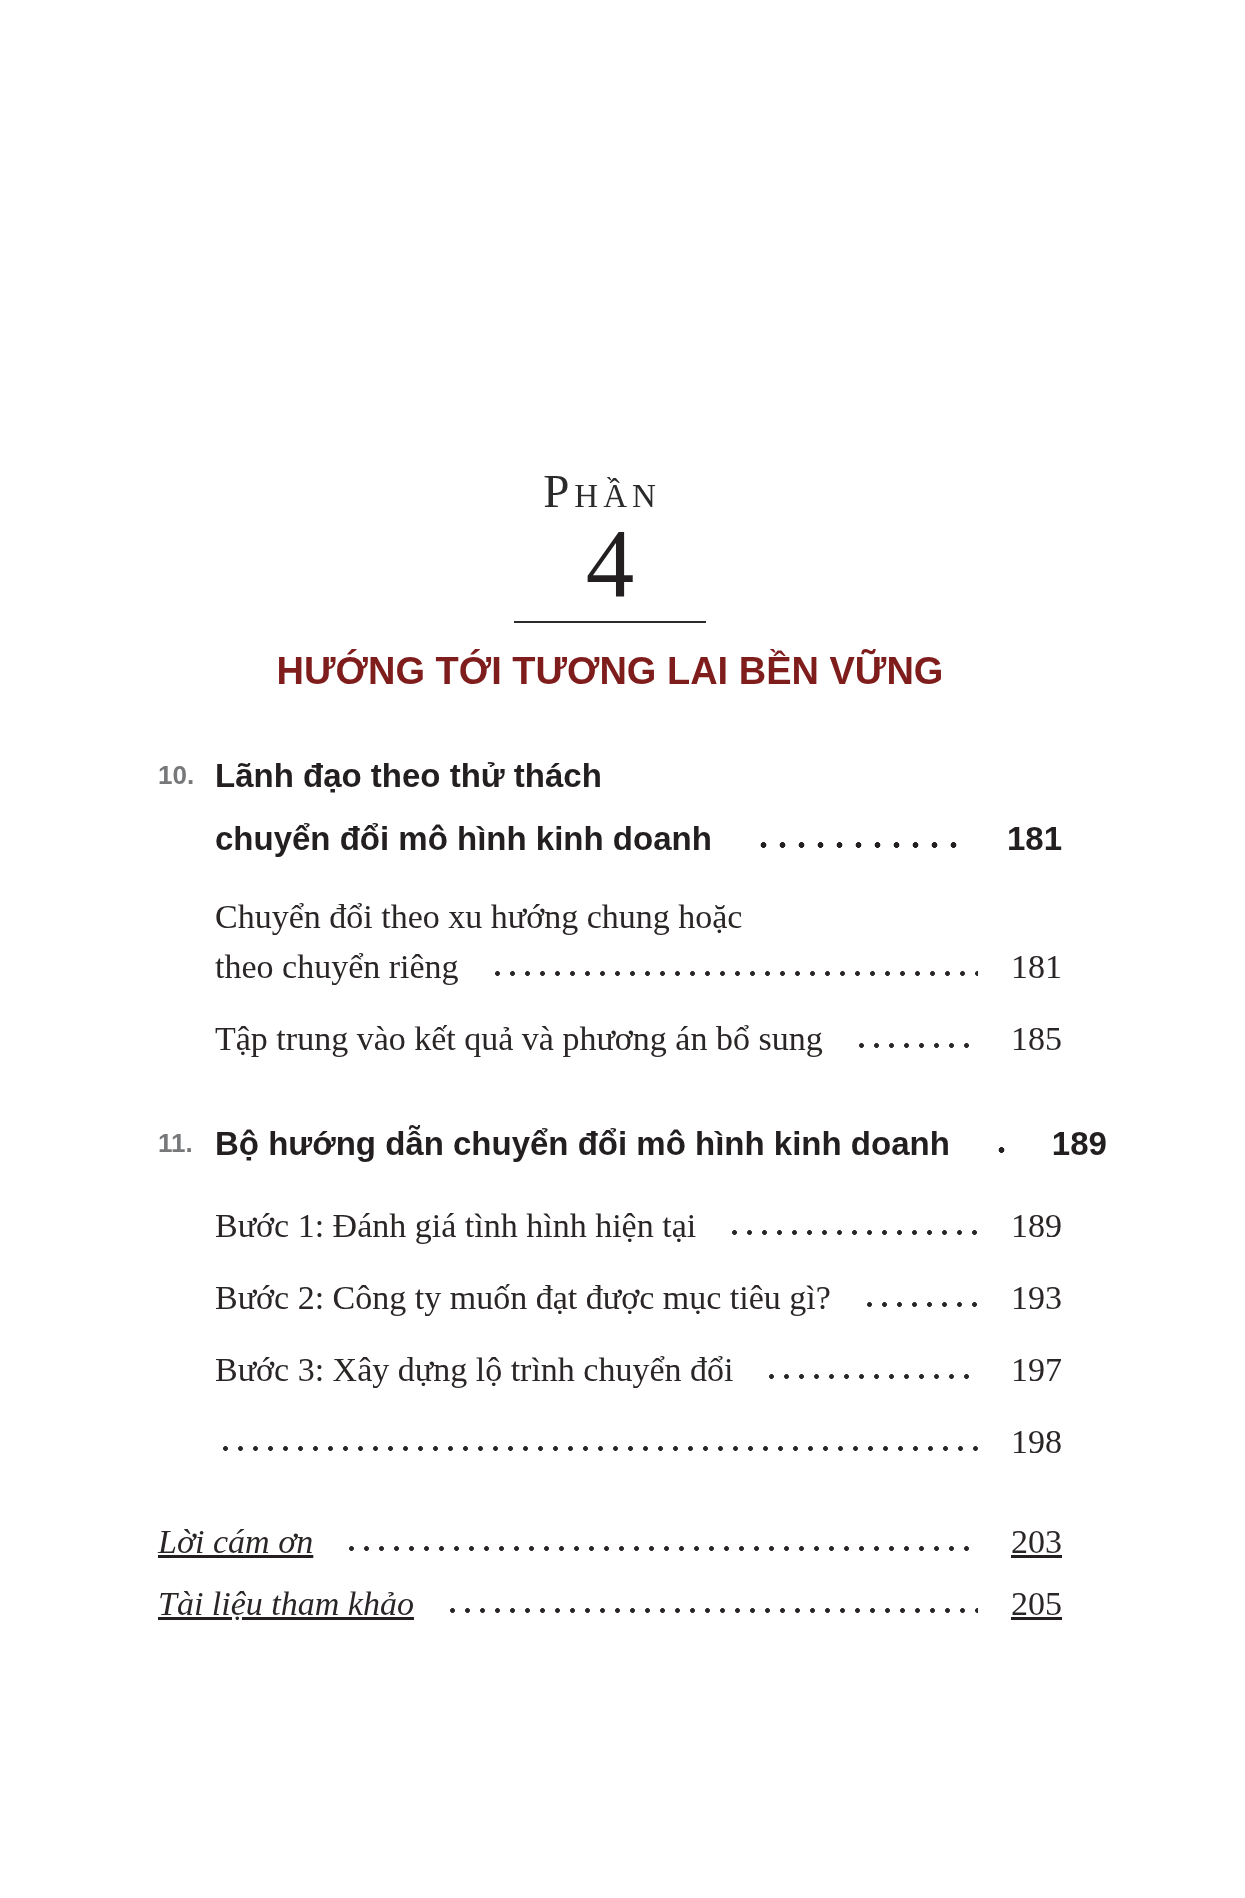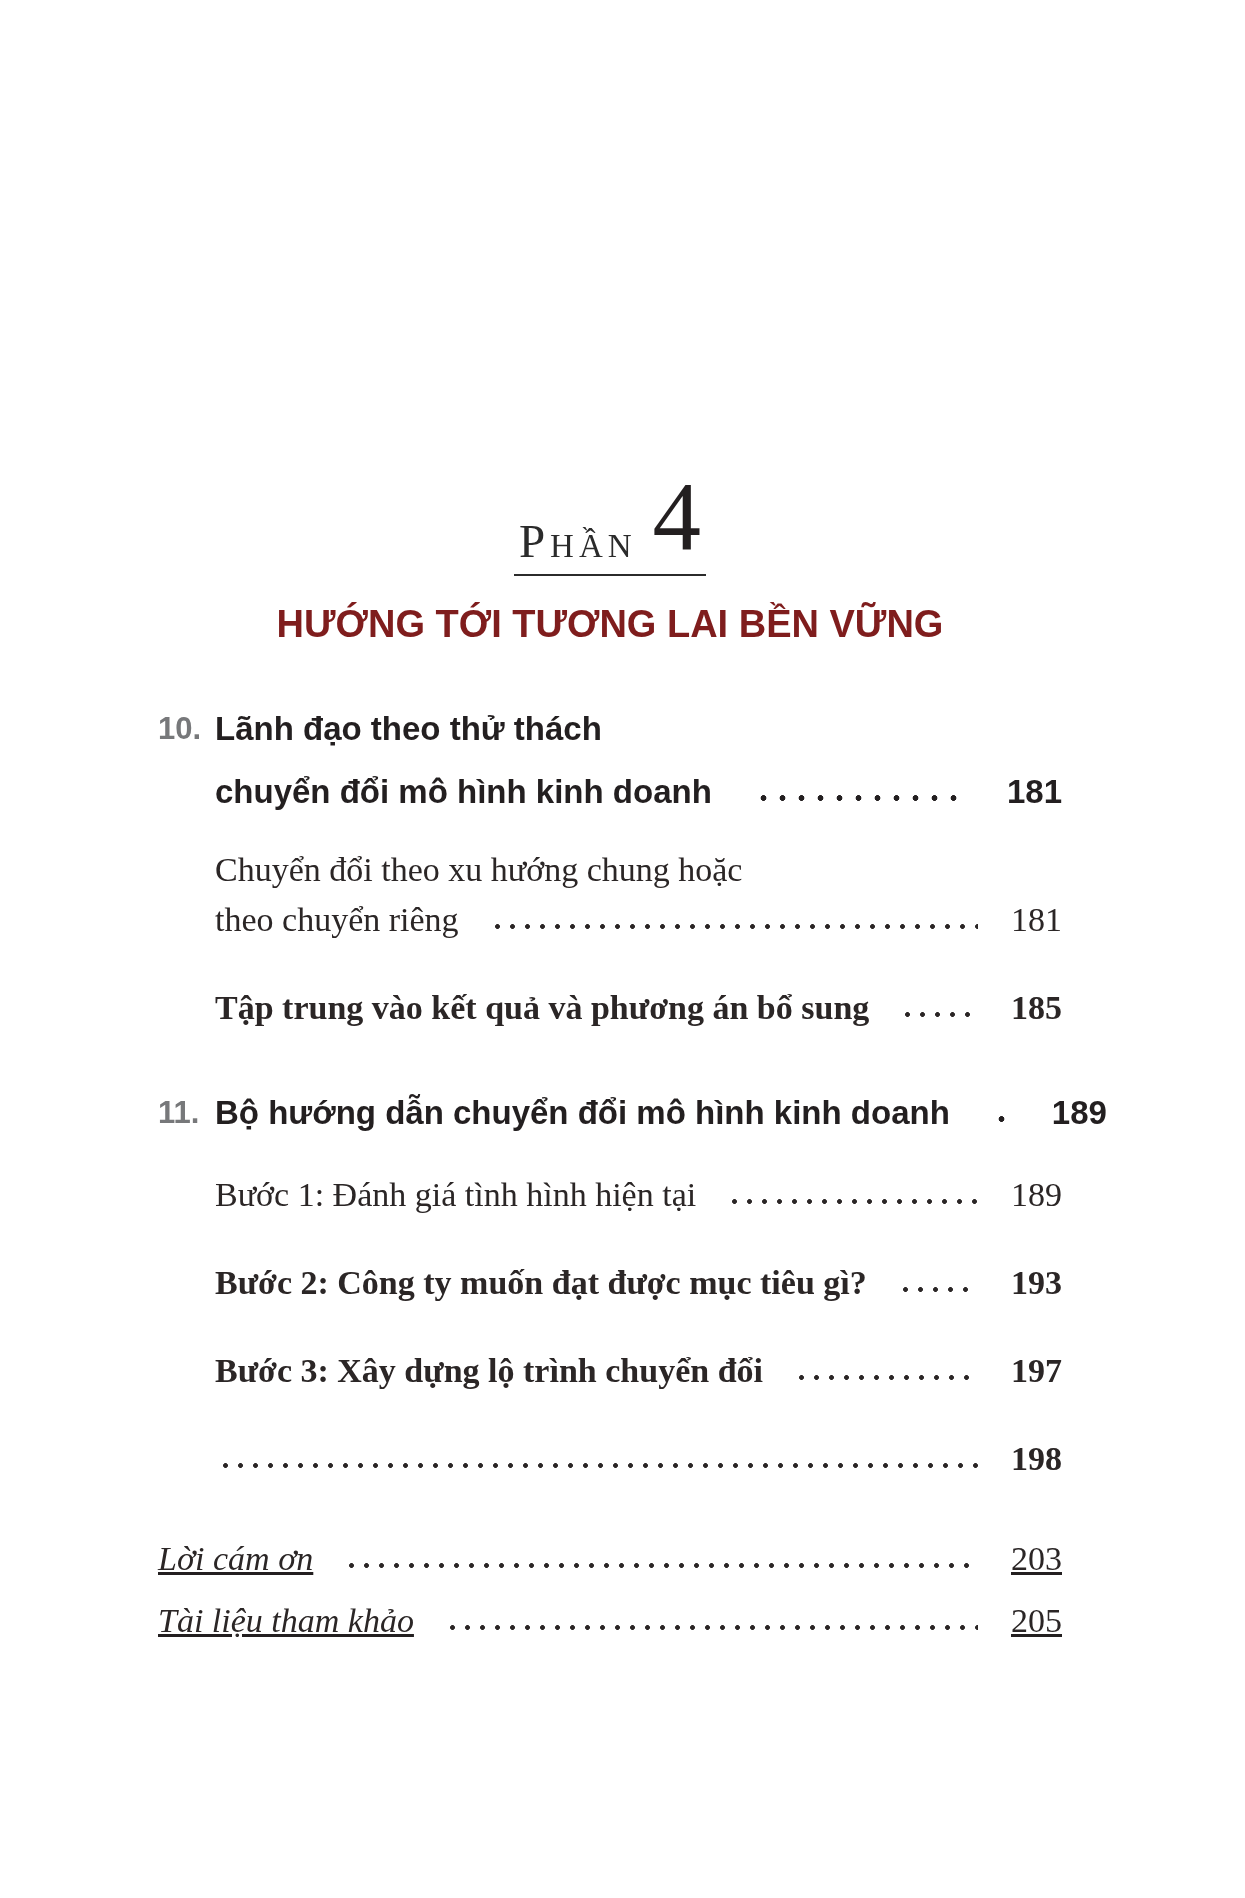--- a/index.html
+++ b/index.html
@@ -11,23 +11,24 @@
     background: #ffffff;
     overflow: hidden;
     color: #231f20;
     font-family: "Liberation Serif", serif;
   }
   
   .content-col { margin-left: 158px; margin-right: 183px; }
   .part-block {
     display: flex;
     justify-content: center;
-    align-items: flex-end;
+    align-items: center;
     padding-top: 468px;
     line-height: 1;
+    flex-direction: column;
   }
   .part-label {
     font-family: "Liberation Serif", serif;
     font-variant: small-caps;
     font-size: 47px;
     letter-spacing: 5px;
     color: #2b2b2b;
     margin-right: 16px;
   }
   .part-number {
@@ -51,21 +52,21 @@
     color: #7f1d1d;
     line-height: 1.15;
   }
   
   .toc { margin: 50px 183px 0 158px; }
   .ch-row { display: flex; align-items: flex-start; }
   .ch-num {
     flex: 0 0 57px;
     font-family: "Liberation Sans", sans-serif;
     font-weight: bold;
-    font-size: 31px;
+    font-size: 26px;
     color: #77787a;
     line-height: 63px;
   }
   .ch-body { flex: 1; min-width: 0; }
   .ch-line {
     font-family: "Liberation Sans", sans-serif;
     font-weight: bold;
     font-size: 33px;
     color: #231f20;
     line-height: 63px;
@@ -103,21 +104,21 @@
     color: #2b2626;
   }
   .sub {
     margin-left: 57px;
     font-family: "Liberation Serif", serif;
     font-size: 34px;
     color: #2b2626;
     line-height: 50px;
   }
   .sub-first { margin-top: 22px; }
-  .sub + .sub { margin-top: 38px; font-weight: bold; }
+  .sub + .sub { margin-top: 22px; }
   .chapter-11 { margin-top: 48px; }
   .chapter-11 .sub-first { margin-top: 26px; }
   
   .backmatter { margin-top: 50px; text-decoration: underline; }
   .bm-line {
     font-family: "Liberation Serif", serif;
     font-size: 34px;
     line-height: 50px;
     color: #2b2626;
   }

